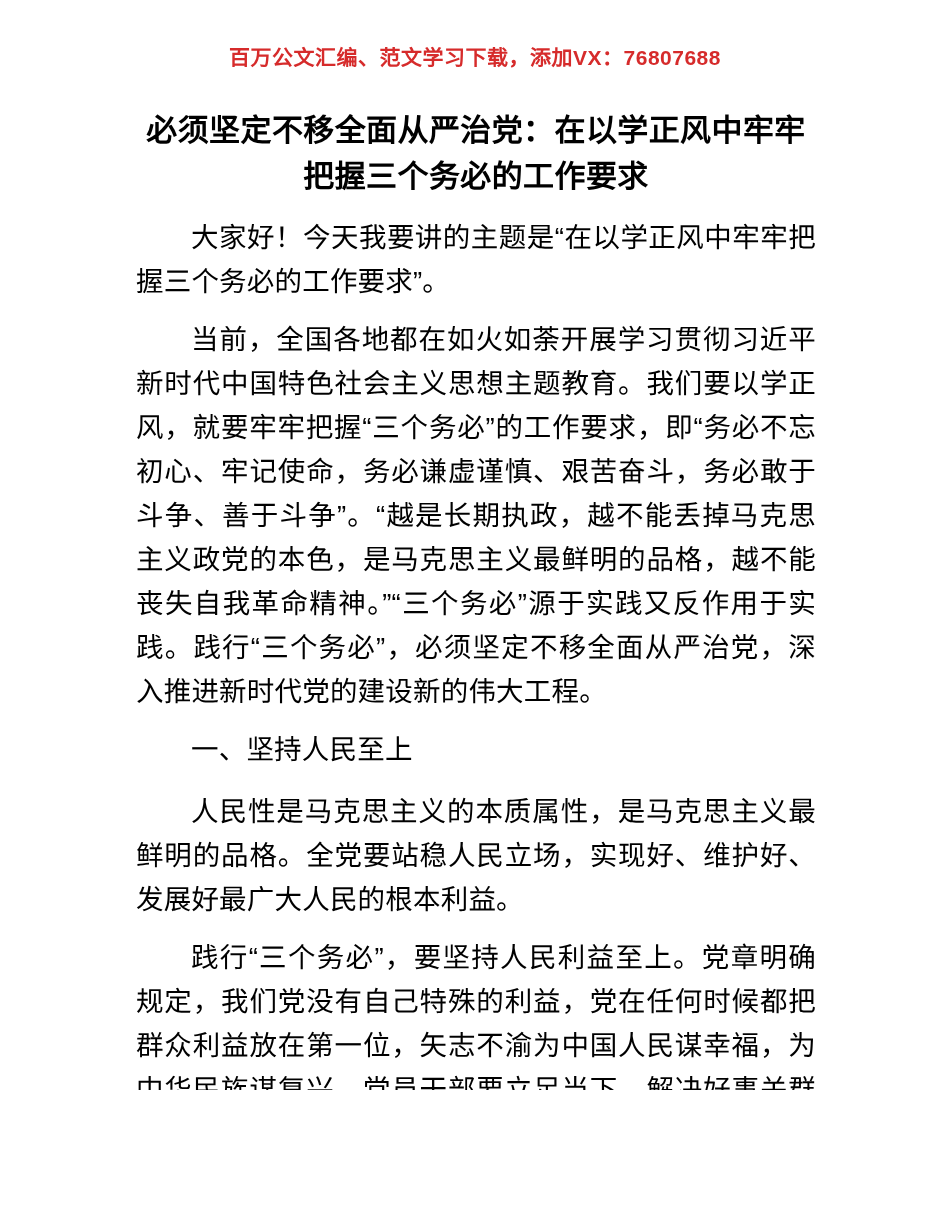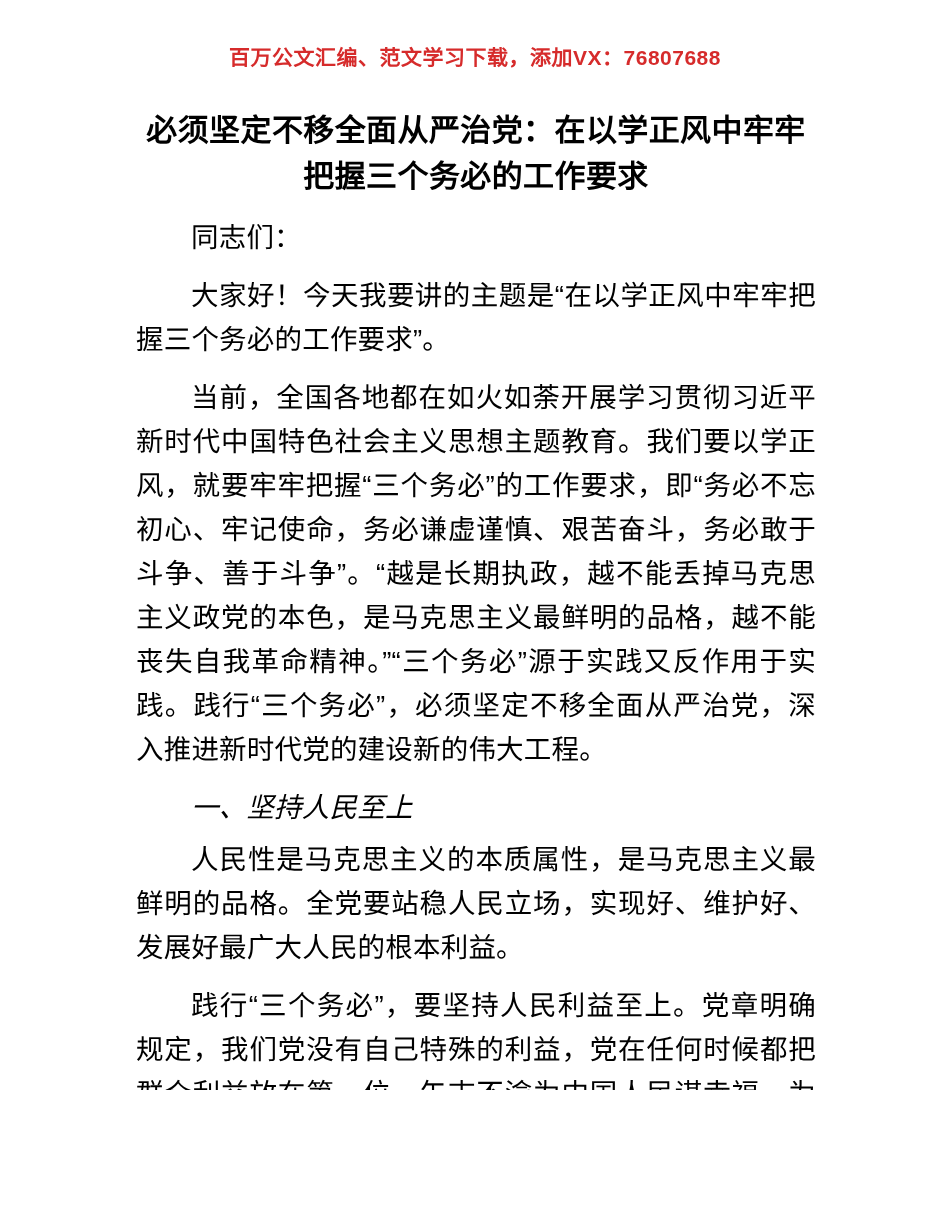--- a/index.html
+++ b/index.html
@@ -58,22 +58,21 @@
     letter-spacing: 0.2px;
     margin: 0 0 14px 0;
     text-indent: 2em;
     text-align: justify;
     text-justify: inter-character;
     word-break: break-all;
     color: #000000;
   }
 
   p.para.heading {
-    margin-bottom: 8px;
-    font-style: italic;
+    margin-bottom: 18px;
   }
 
   p.para.tight {
     margin-bottom: 14px;
   }
 
   
   .clip-last {
     overflow: hidden;
   }
@@ -82,21 +81,20 @@
 <body>
 
 <div class="page">
 
   <div class="promo-header" style="color: rgb(214, 43, 43);">百万公文汇编、范文学习下载，添加VX：76807688</div>
 
   <div class="doc">
 
     <h1 class="doc-title">必须坚定不移全面从严治党：在以学正风中牢牢把握三个务必的工作要求</h1>
 
-    <p class="para tight">同志们：</p>
 
     <p class="para">大家好！今天我要讲的主题是“在以学正风中牢牢把握三个务必的工作要求”。</p>
 
     <p class="para">当前，全国各地都在如火如荼开展学习贯彻习近平新时代中国特色社会主义思想主题教育。我们要以学正风，就要牢牢把握“三个务必”的工作要求，即“务必不忘初心、牢记使命，务必谦虚谨慎、艰苦奋斗，务必敢于斗争、善于斗争”。“越是长期执政，越不能丢掉马克思主义政党的本色，是马克思主义最鲜明的品格，越不能丧失自我革命精神。”“三个务必”源于实践又反作用于实践。践行“三个务必”，必须坚定不移全面从严治党，深入推进新时代党的建设新的伟大工程。</p>
 
     <p class="para heading">一、坚持人民至上</p>
 
     <p class="para">人民性是马克思主义的本质属性，是马克思主义最鲜明的品格。全党要站稳人民立场，实现好、维护好、发展好最广大人民的根本利益。</p>
 
     <p class="para clip-last">践行“三个务必”，要坚持人民利益至上。党章明确规定，我们党没有自己特殊的利益，党在任何时候都把群众利益放在第一位，矢志不渝为中国人民谋幸福，为中华民族谋复兴。党员干部要立足当下，解决好事关群众利益的问题，坚持</p>

